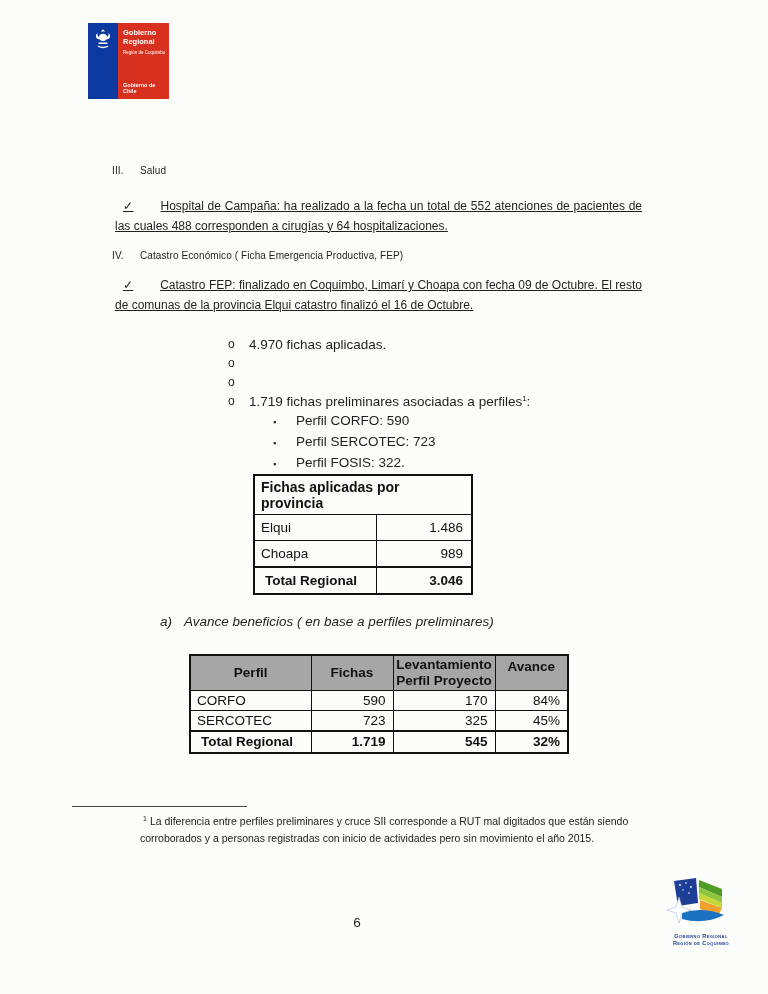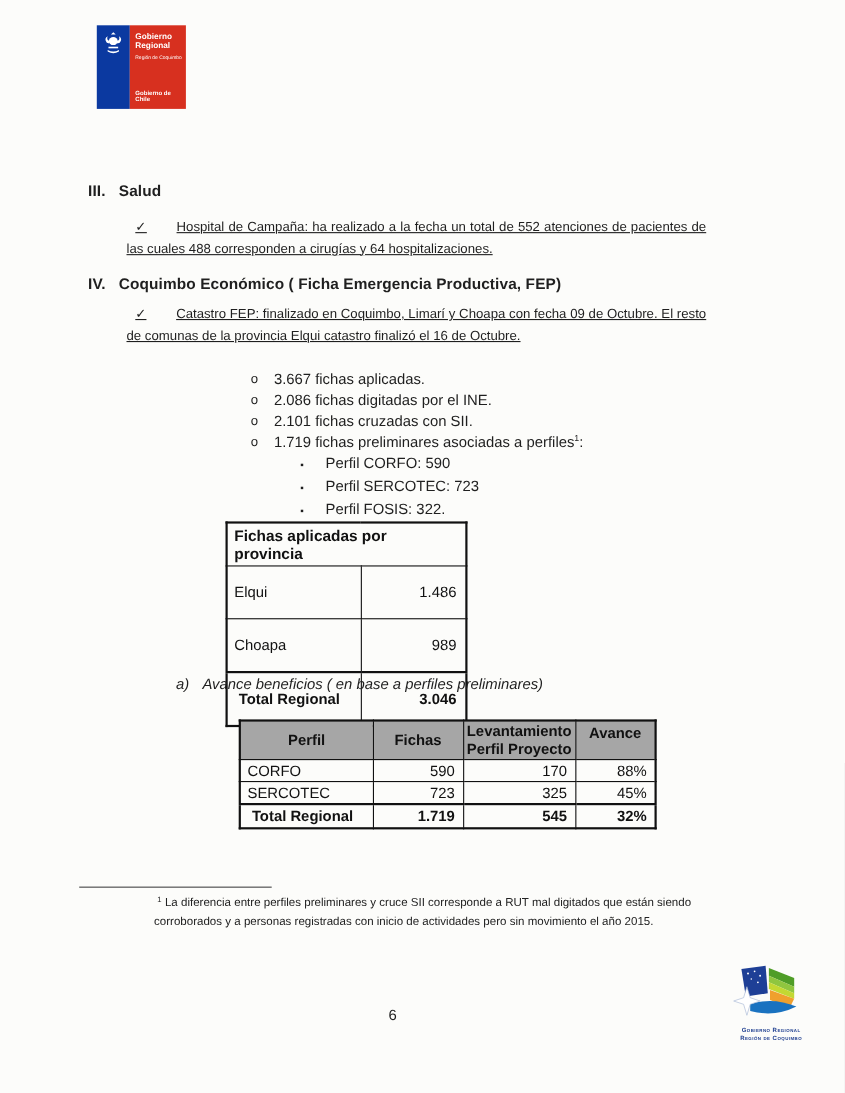--- a/index.html
+++ b/index.html
@@ -13,21 +13,21 @@
 
   
   .logo-top { left:88px; top:23px; width:81px; height:76px; display:flex; }
   .logo-blue { width:30px; background:#0b39a0; display:flex; justify-content:center; align-items:flex-start; padding-top:5px; }
   .logo-red { flex:1; background:#d7301f; color:#fff; padding:6px 3px 5px 5px; display:flex; flex-direction:column; }
   .logo-red .t1 { font-size:7.5px; font-weight:bold; line-height:8.5px; }
   .logo-red .t2 { font-size:4.5px; margin-top:4px; line-height:5px; }
   .logo-red .t3 { font-size:5.5px; font-weight:bold; margin-top:auto; line-height:6px; }
 
   
-  .heading { display:flex; font-size:14px; font-weight:bold; letter-spacing:0.1px; }
+  .heading { display:flex; font-size:10px; font-weight:normal; letter-spacing:0.1px;margin-left:32px; }
   .heading .numeral { width:28px; }
   #sec3-heading { left:80px; top:165px; }
   #sec4-heading { left:80px; top:250px; }
 
   
   .para { width:527px; font-size:12px; line-height:19.5px; text-align:justify;text-decoration:underline; }
   .para .check { margin-left:8px; margin-right:27px; }
   #sec3-para { left:115px; top:197px; }
   #sec4-para { left:115px; top:276px; }
 
@@ -36,32 +36,32 @@
   .li { display:flex; }
   .li .m { width:21px; font-size:12px; }
   .sub { margin-left:45px; }
   .sub .m { width:23px; font-size:9px; padding-top:2px; }
   sup.fn { vertical-align:super; font-size:8px; line-height:0; }
 
   
   table { border-collapse:collapse; font-size:13.5px; color:#111; }
   #table-provincias { left:205px; top:474px; }
   #table-provincias th, #table-provincias td { border:1px solid #111; }
-  #table-provincias { border:2px solid #111; }
+  #table-provincias { border:2px solid #111;margin-left:48px; }
   #table-provincias th { text-align:left; padding:3px 6px; font-size:14px; height:23px; }
-  #table-provincias .c-label { width:122px; padding:16px 6px; height:21px; }
+  #table-provincias .c-label { width:122px; padding:5px 6px; height:21px; }
   #table-provincias .c-val { width:96px; text-align:right; padding:1px 8px 1px 2px; }
   #table-provincias tr.thick td { border-top:2px solid #111; }
   #table-provincias tr.total td { font-weight:bold; }
   #table-provincias tr.total .c-label { padding-left:10px; height:23px; }
 
   #subsection-a { left:160px; top:614px; font-size:13.5px; font-style:italic; display:flex; }
   #subsection-a .marker { width:24px; }
 
-  #table-avance { left:217px; top:654px; width:378px; table-layout:fixed; }
+  #table-avance { left:189px; top:654px; width:378px; table-layout:fixed; }
   #table-avance { border:2px solid #111; }
   #table-avance th, #table-avance td { border:1px solid #111; }
   #table-avance th { background:#a6a6a6; font-weight:bold; text-align:center; font-size:13.5px; line-height:16px; padding:1px 2px; height:34px; vertical-align:middle; }
   #table-avance td { height:20px; padding:1px 6px; }
   #table-avance td.num { text-align:right; padding-right:7px; }
   #table-avance tr.total td { font-weight:bold; border-top:2px solid #111; height:22px;padding-left:30px; }
   #table-avance tr.total td:first-child { padding-left:10px; }
 
   
   #footnote-rule { left:72px; top:806px; width:175px; border-top:1.5px solid #444; height:0; }
@@ -104,38 +104,36 @@
   <div class="abs heading" id="sec3-heading">
     <span class="numeral">III.</span>
     <span>Salud</span>
   </div>
   <p class="abs para" id="sec3-para">
     <span class="check">✓</span><span>Hospital de Campaña: ha realizado a la fecha un total de 552 atenciones de pacientes de las cuales 488 corresponden a cirugías y 64 hospitalizaciones.</span>
   </p>
 
   <div class="abs heading" id="sec4-heading">
     <span class="numeral">IV.</span>
-    <span>Coquimbo Económico ( Ficha Emergencia Productiva, FEP)</span>
+    <span>Catastro Económico ( Ficha Emergencia Productiva, FEP)</span>
   </div>
   <p class="abs para" id="sec4-para">
     <span class="check">✓</span><span>Catastro FEP: finalizado en Coquimbo, Limarí y Choapa con fecha 09 de Octubre. El resto de comunas de la provincia Elqui catastro finalizó el 16 de Octubre.</span>
   </p>
 
   <div class="abs" id="fep-list">
     <div class="li">
       <span class="m">o</span>
-      <span>3.667 fichas aplicadas.</span>
-    </div>
-    <div class="li">
-      <span class="m">o</span>
-      <span>2.086 fichas digitadas por el INE.</span>
-    </div>
-    <div class="li">
-      <span class="m">o</span>
-      <span>2.101 fichas cruzadas con SII.</span>
+      <span>4.970 fichas aplicadas.</span>
+    </div>
+    <div class="li">
+      <span class="m">o</span>
+    </div>
+    <div class="li">
+      <span class="m">o</span>
     </div>
     <div class="li">
       <span class="m">o</span>
       <span><span>1.719 fichas preliminares asociadas a perfiles</span><sup class="fn">1</sup><span>:</span></span>
     </div>
     <div class="li sub">
       <span class="m">▪</span>
       <span>Perfil CORFO: 590</span>
     </div>
     <div class="li sub">
@@ -188,21 +186,21 @@
         <th>Fichas</th>
         <th>Levantamiento Perfil Proyecto</th>
         <th style="vertical-align:top;padding-top:3px;">Avance</th>
       </tr>
     </thead>
     <tbody>
       <tr>
         <td>CORFO</td>
         <td class="num">590</td>
         <td class="num">170</td>
-        <td class="num">88%</td>
+        <td class="num">84%</td>
       </tr>
       <tr>
         <td>SERCOTEC</td>
         <td class="num">723</td>
         <td class="num">325</td>
         <td class="num">45%</td>
       </tr>
       <tr class="total">
         <td>Total Regional</td>
         <td class="num">1.719</td>

